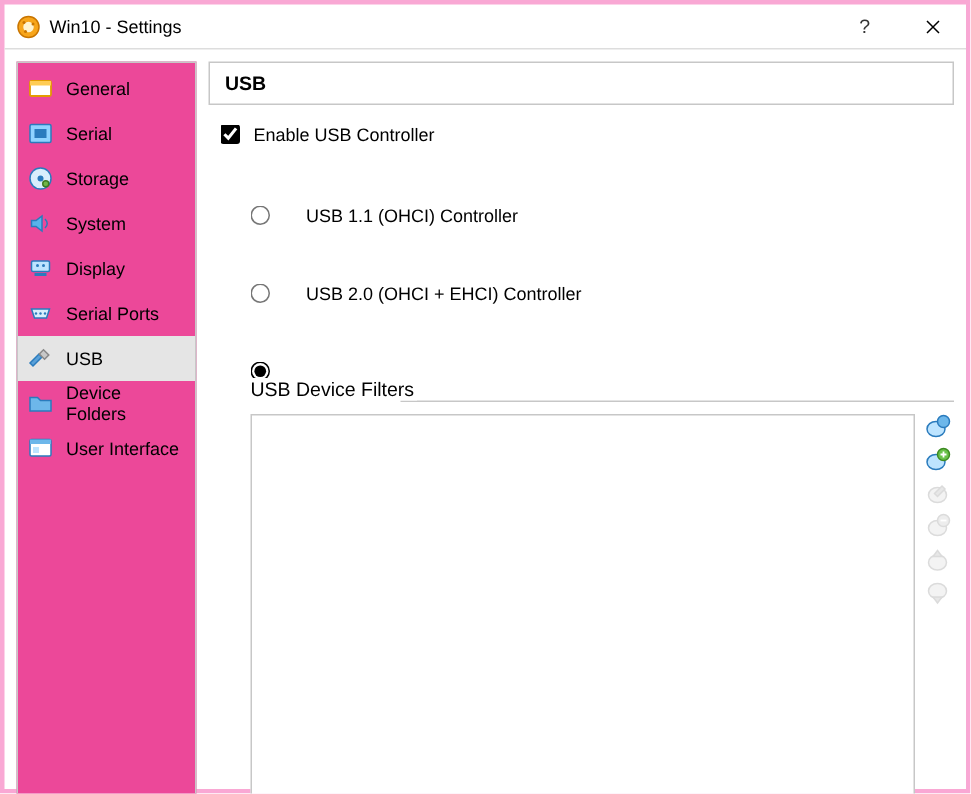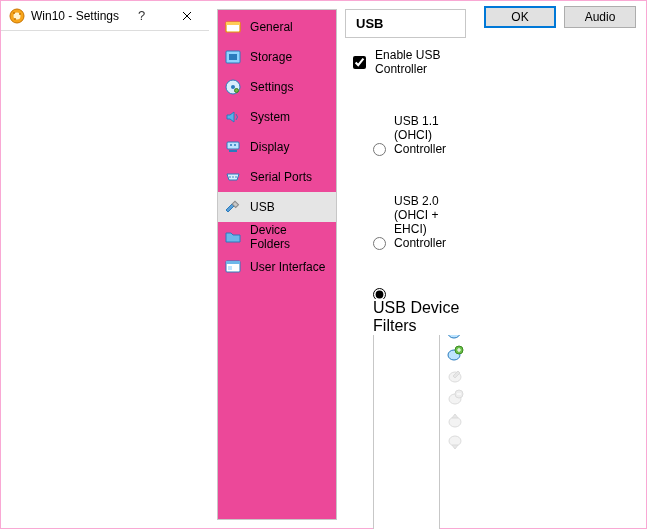--- a/index.html
+++ b/index.html
@@ -1,21 +1,21 @@
 <!DOCTYPE html>
 <html><head>
 <meta charset="utf-8">
 <style>
   * { box-sizing: border-box; font-family: "Segoe UI", Tahoma, sans-serif; }
   body { margin: 0; background: #fff; }
   .window {
     width: 647px; height: 529px;
-    border: 1px solid #f9a8d4;
+    border: 3px solid #f9a8d4;
     background: #fff;
-    display: flex; flex-direction: row;
+    display: flex; flex-direction: column;
     box-shadow: 0 0 0 1px rgba(0,0,0,0);
   }
   .titlebar {
     height: 30px; display: flex; align-items: center;
     padding: 0 0 0 8px; border-bottom: 1px solid #ddd;
     font-size: 12px; color: #000;
   }
   .titlebar .appicon { width:16px; height:16px; margin-right:6px; }
   .titlebar .title { flex: 1; }
   .titlebar .winbtn {
@@ -45,30 +45,30 @@
   }
   .section-header {
     border: 1px solid #c7c7c7;
     padding: 6px 10px;
     font-weight: bold; font-size: 13px;
     margin-bottom: 10px;
   }
   .form-area { flex:1; font-size: 12px; position:relative; }
   .checkbox-row { display:flex; align-items:center; gap:6px; margin-bottom:4px; margin-left:4px;}
   .radio-group { margin-left: 28px; }
-  .radio-row { display:flex; align-items:flex-end; gap:8px; margin-bottom:6px;margin-top:38px; }
+  .radio-row { display:flex; align-items:flex-start; gap:24px; margin-bottom:6px;margin-top:38px; }
   .radio-row input { margin:0; }
   .fieldset {
     position: relative;
     margin-left: 28px;
     margin-top: 4px;
   }
   .fieldset-label {
     position:absolute; top:-8px; left:0; background:#fff; padding:0 2px 0 0;
-    font-size:16px; color:#000;
+    font-size:13px; color:#000;
   }
   .filters-wrap {
     display:flex; gap:4px; margin-top:2px;
     height: 300px;
   }
   .filters-box {
     flex:1; border:1px solid #c7c7c7; background:#fff;
     margin-top:14px;
   }
   .filters-actions {
@@ -128,31 +128,31 @@
         </span>
         <span>General</span>
       </div>
       <div class="sidebar-item">
         <span class="sicon">
           <svg viewBox="0 0 18 18">
               <rect x="2" y="3" width="14" height="12" rx="1" fill="#8fd3ff" stroke="#2a7bbd"></rect>
               <rect x="5" y="6" width="8" height="6" fill="#2a7bbd"></rect>
             </svg>
         </span>
-        <span>Storage</span>
+        <span>Serial</span>
       </div>
       <div class="sidebar-item">
         <span class="sicon">
           <svg viewBox="0 0 18 18">
               <circle cx="9" cy="9" r="7" fill="#d8eefc" stroke="#2a7bbd"></circle>
               <circle cx="9" cy="9" r="2" fill="#2a7bbd"></circle>
               <circle cx="12.5" cy="12.5" r="2" fill="#6fb648" stroke="#3d7a22"></circle>
             </svg>
         </span>
-        <span>Settings</span>
+        <span>Storage</span>
       </div>
       <div class="sidebar-item">
         <span class="sicon">
           <svg viewBox="0 0 18 18">
               <path d="M3 7 h3 l4 -3 v10 l-4 -3 h-3 z" fill="#58b3ea" stroke="#2a7bbd"></path>
               <path d="M12 6 q3 3 0 6" fill="none" stroke="#2a7bbd"></path>
             </svg>
         </span>
         <span>System</span>
       </div>

